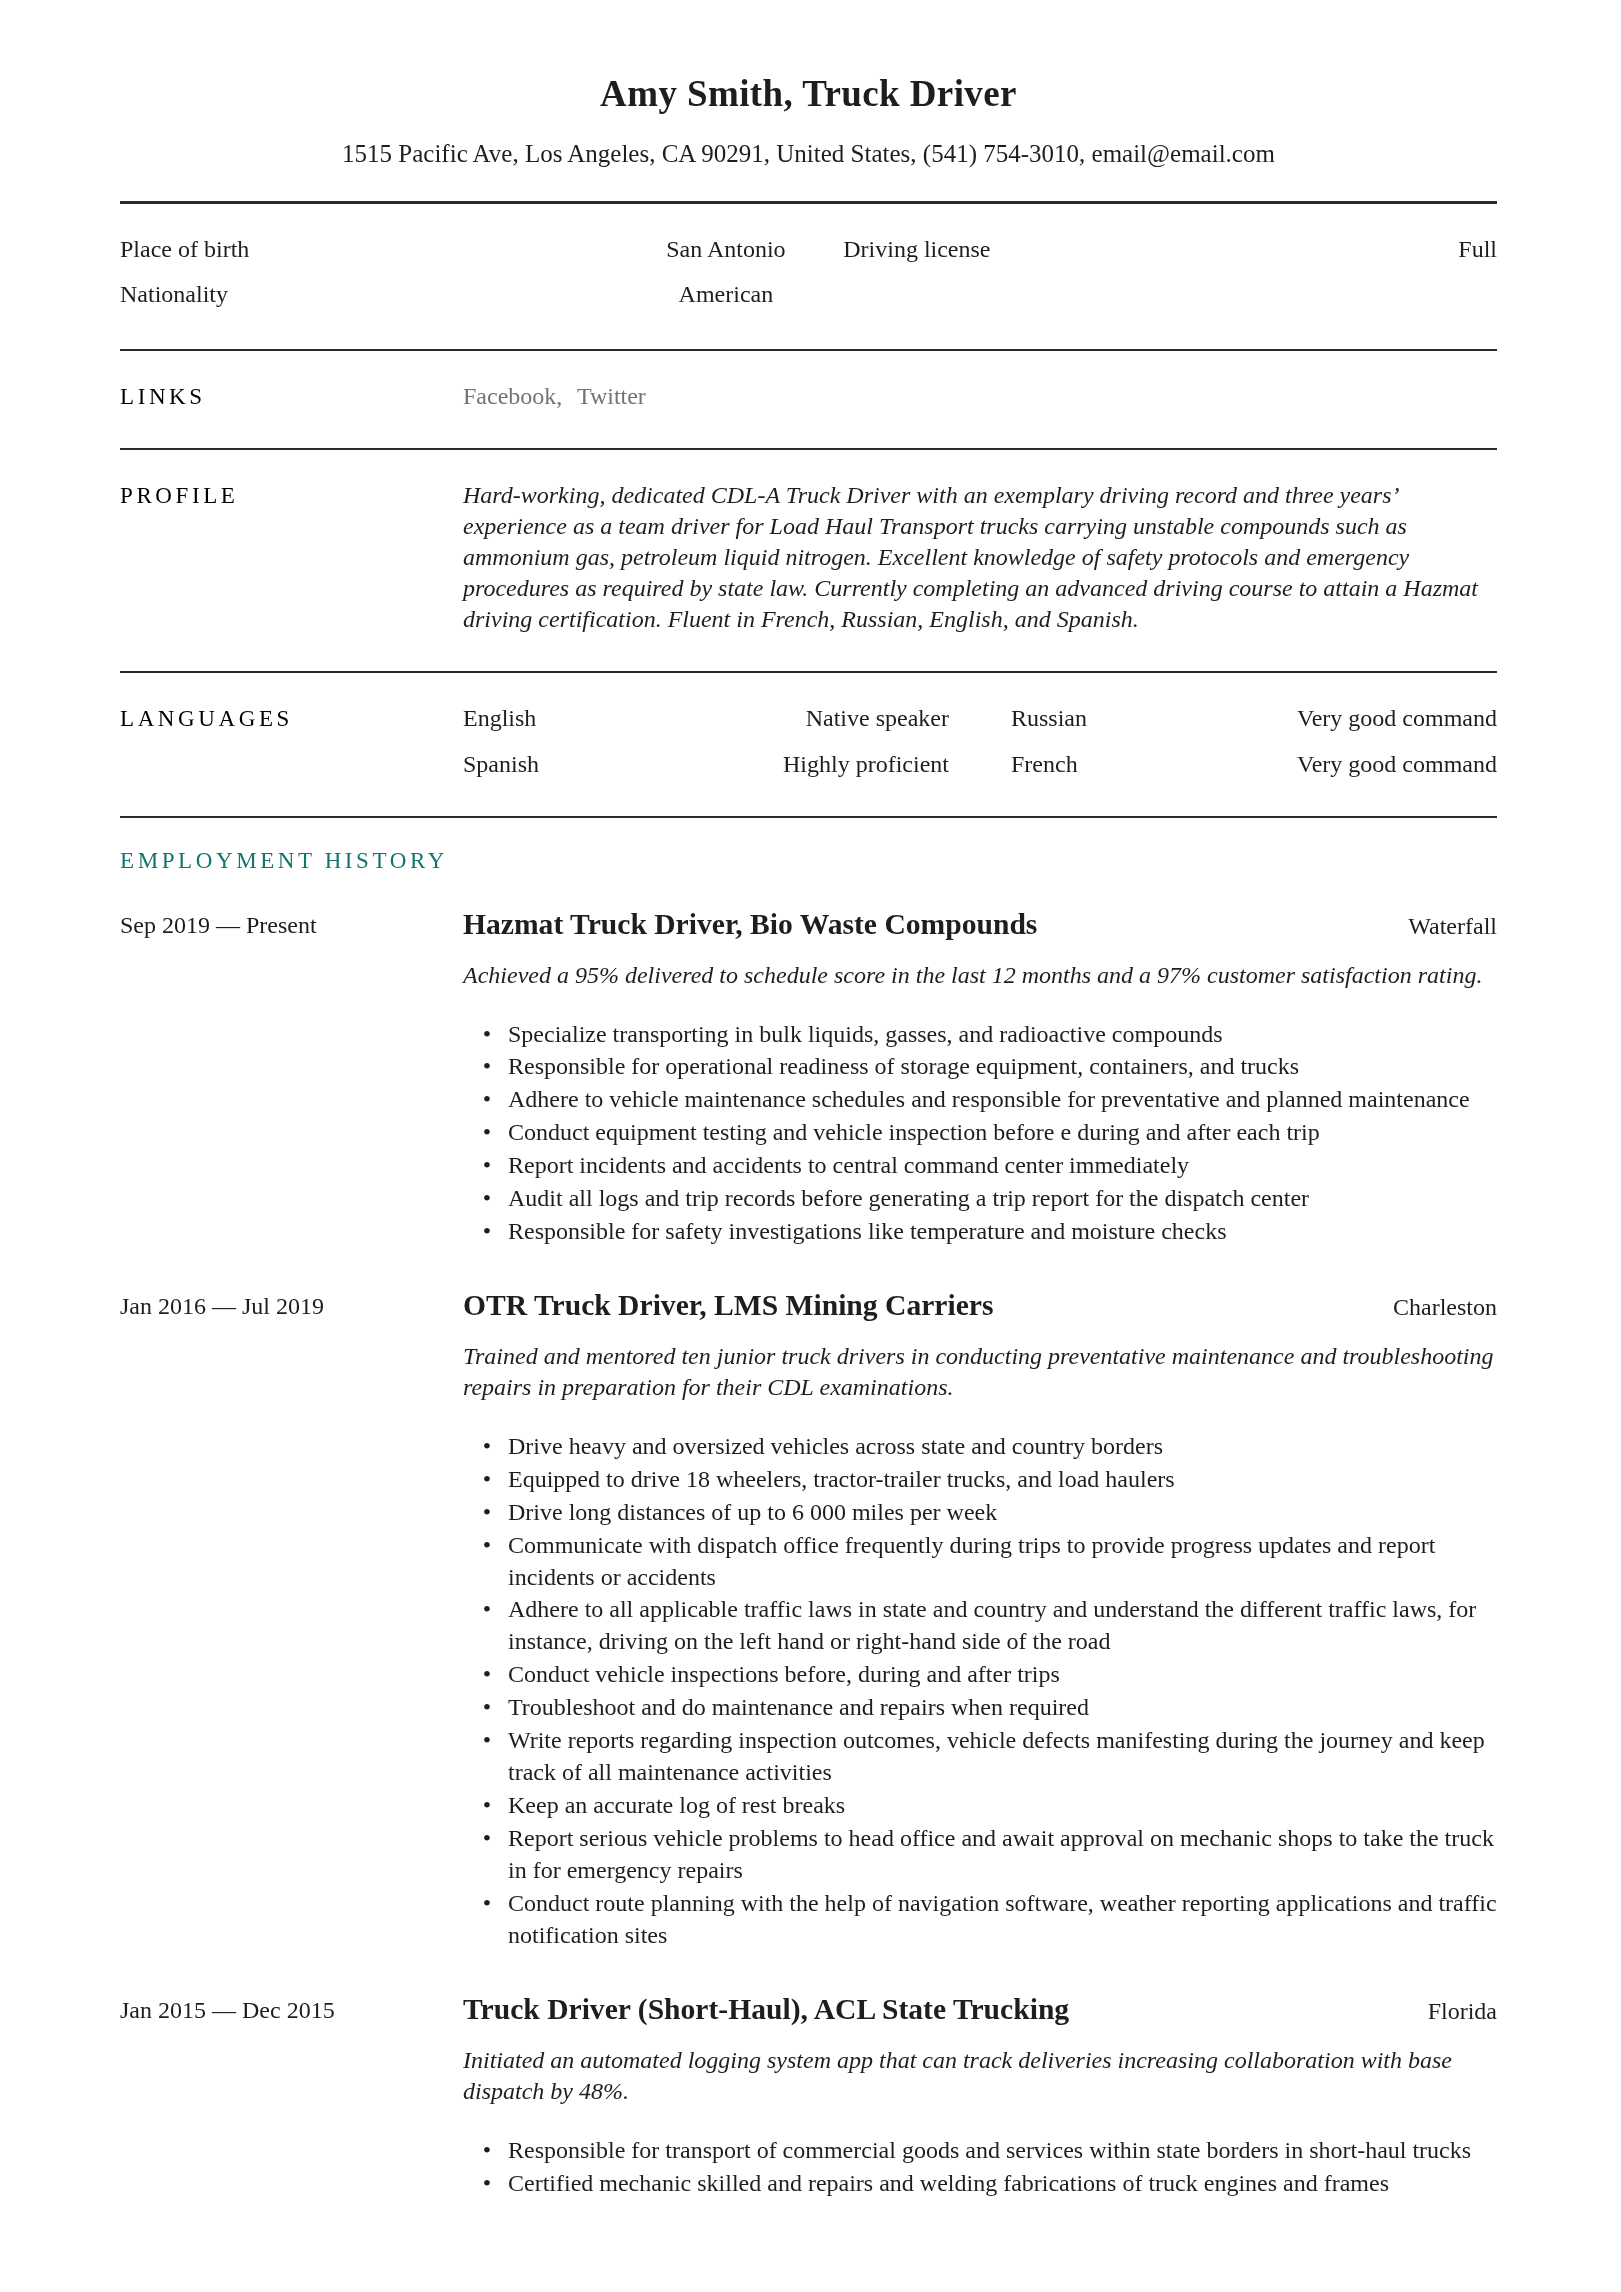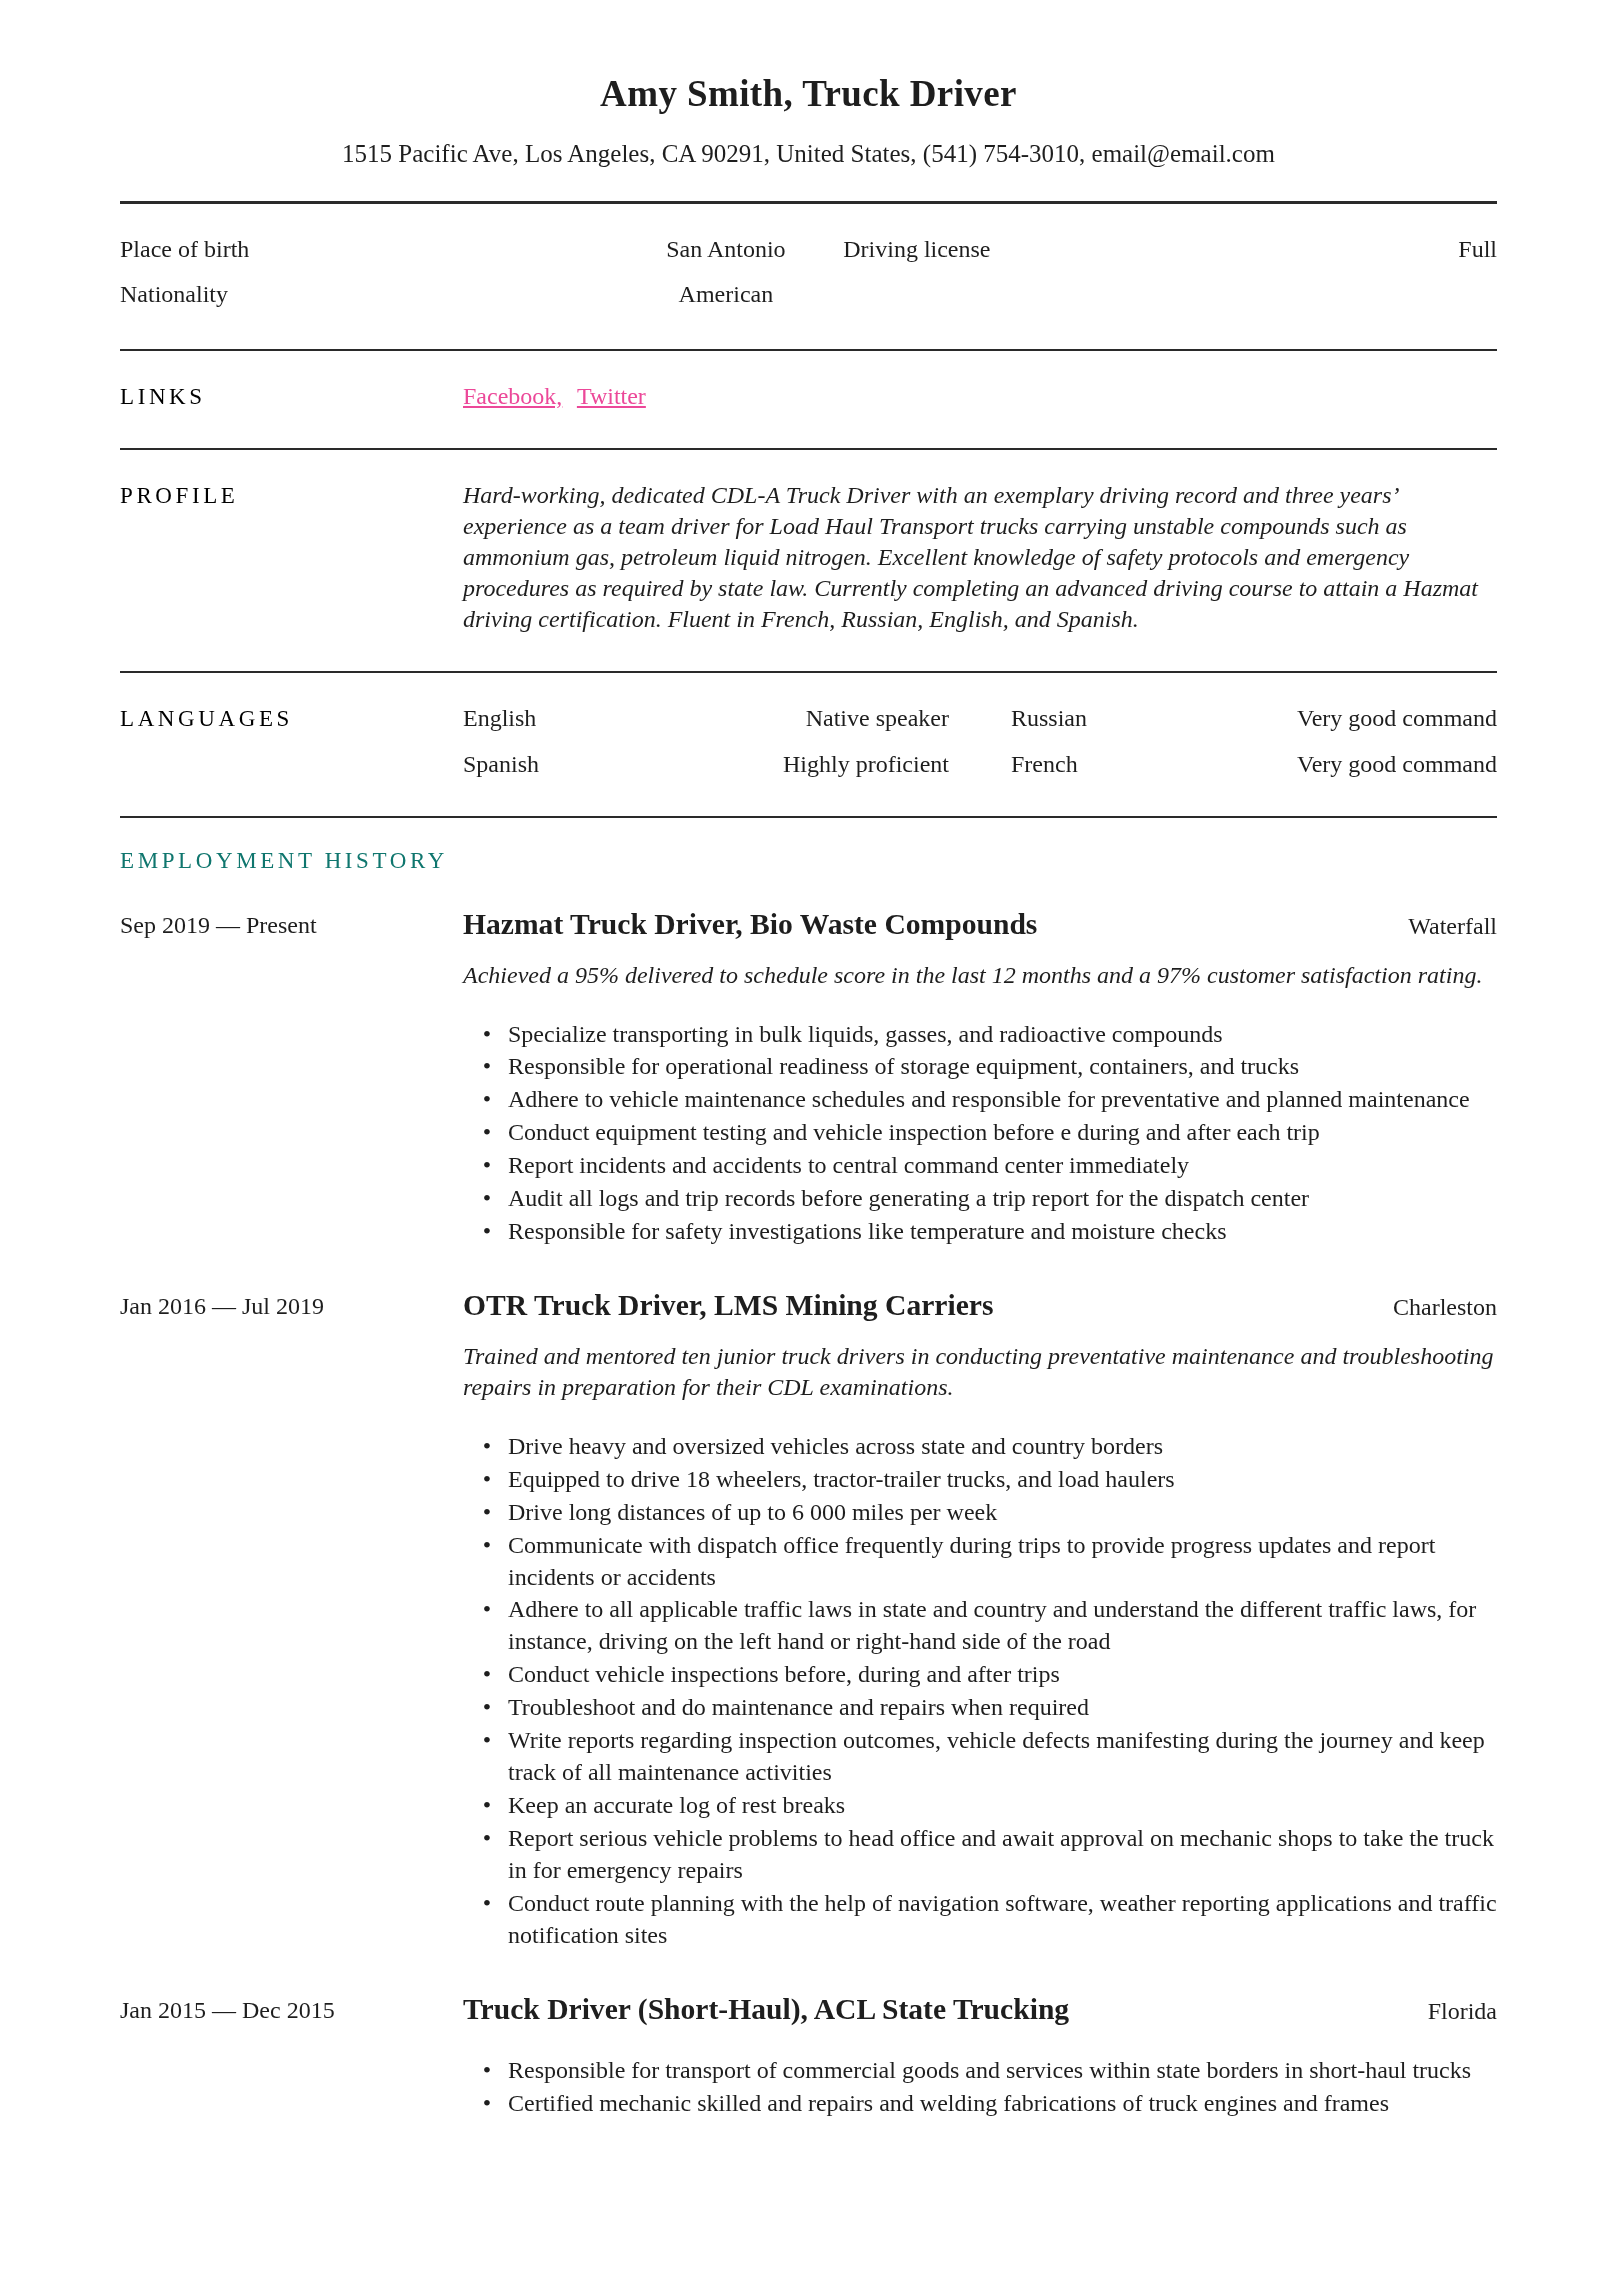--- a/index.html
+++ b/index.html
@@ -47,22 +47,21 @@
   .section-label {
     width: 343px;
     flex: 0 0 343px;
     font-size: 23px;
     letter-spacing: 3.6px;
     color: #000000;
   }
   .section-content { flex: 1 1 auto; }
 
   .links-line a, .link {
-    color: #ec4899;
-    text-decoration: underline;
+    color: #737373;
     cursor: pointer;
   }
   .link { margin-right: 9px; }
   .link:last-child { margin-right: 0; }
 
   .profile-text { font-style: italic; }
 
   
   .lang-grid { display: grid; grid-template-columns: 47% 6% 47%; }
   .lang-col { display: flex; flex-direction: column; }
@@ -217,20 +216,21 @@
       </div>
     </div>
 
     <div class="job">
       <div class="job-dates">Jan 2015 — Dec 2015</div>
       <div class="job-main">
         <div class="job-head">
           <span class="job-title">Truck Driver (Short-Haul), ACL State Trucking</span>
           <span class="job-location">Florida</span>
         </div>
+        <div class="job-summary">Initiated an automated logging system app that can track deliveries increasing collaboration with base dispatch by 48%.</div>
         <ul class="job-bullets">
           <li>Responsible for transport of commercial goods and services within state borders in short-haul trucks</li>
           <li>Certified mechanic skilled and repairs and welding fabrications of truck engines and frames</li>
         </ul>
       </div>
     </div>
 
   </div>
 </div>
 

